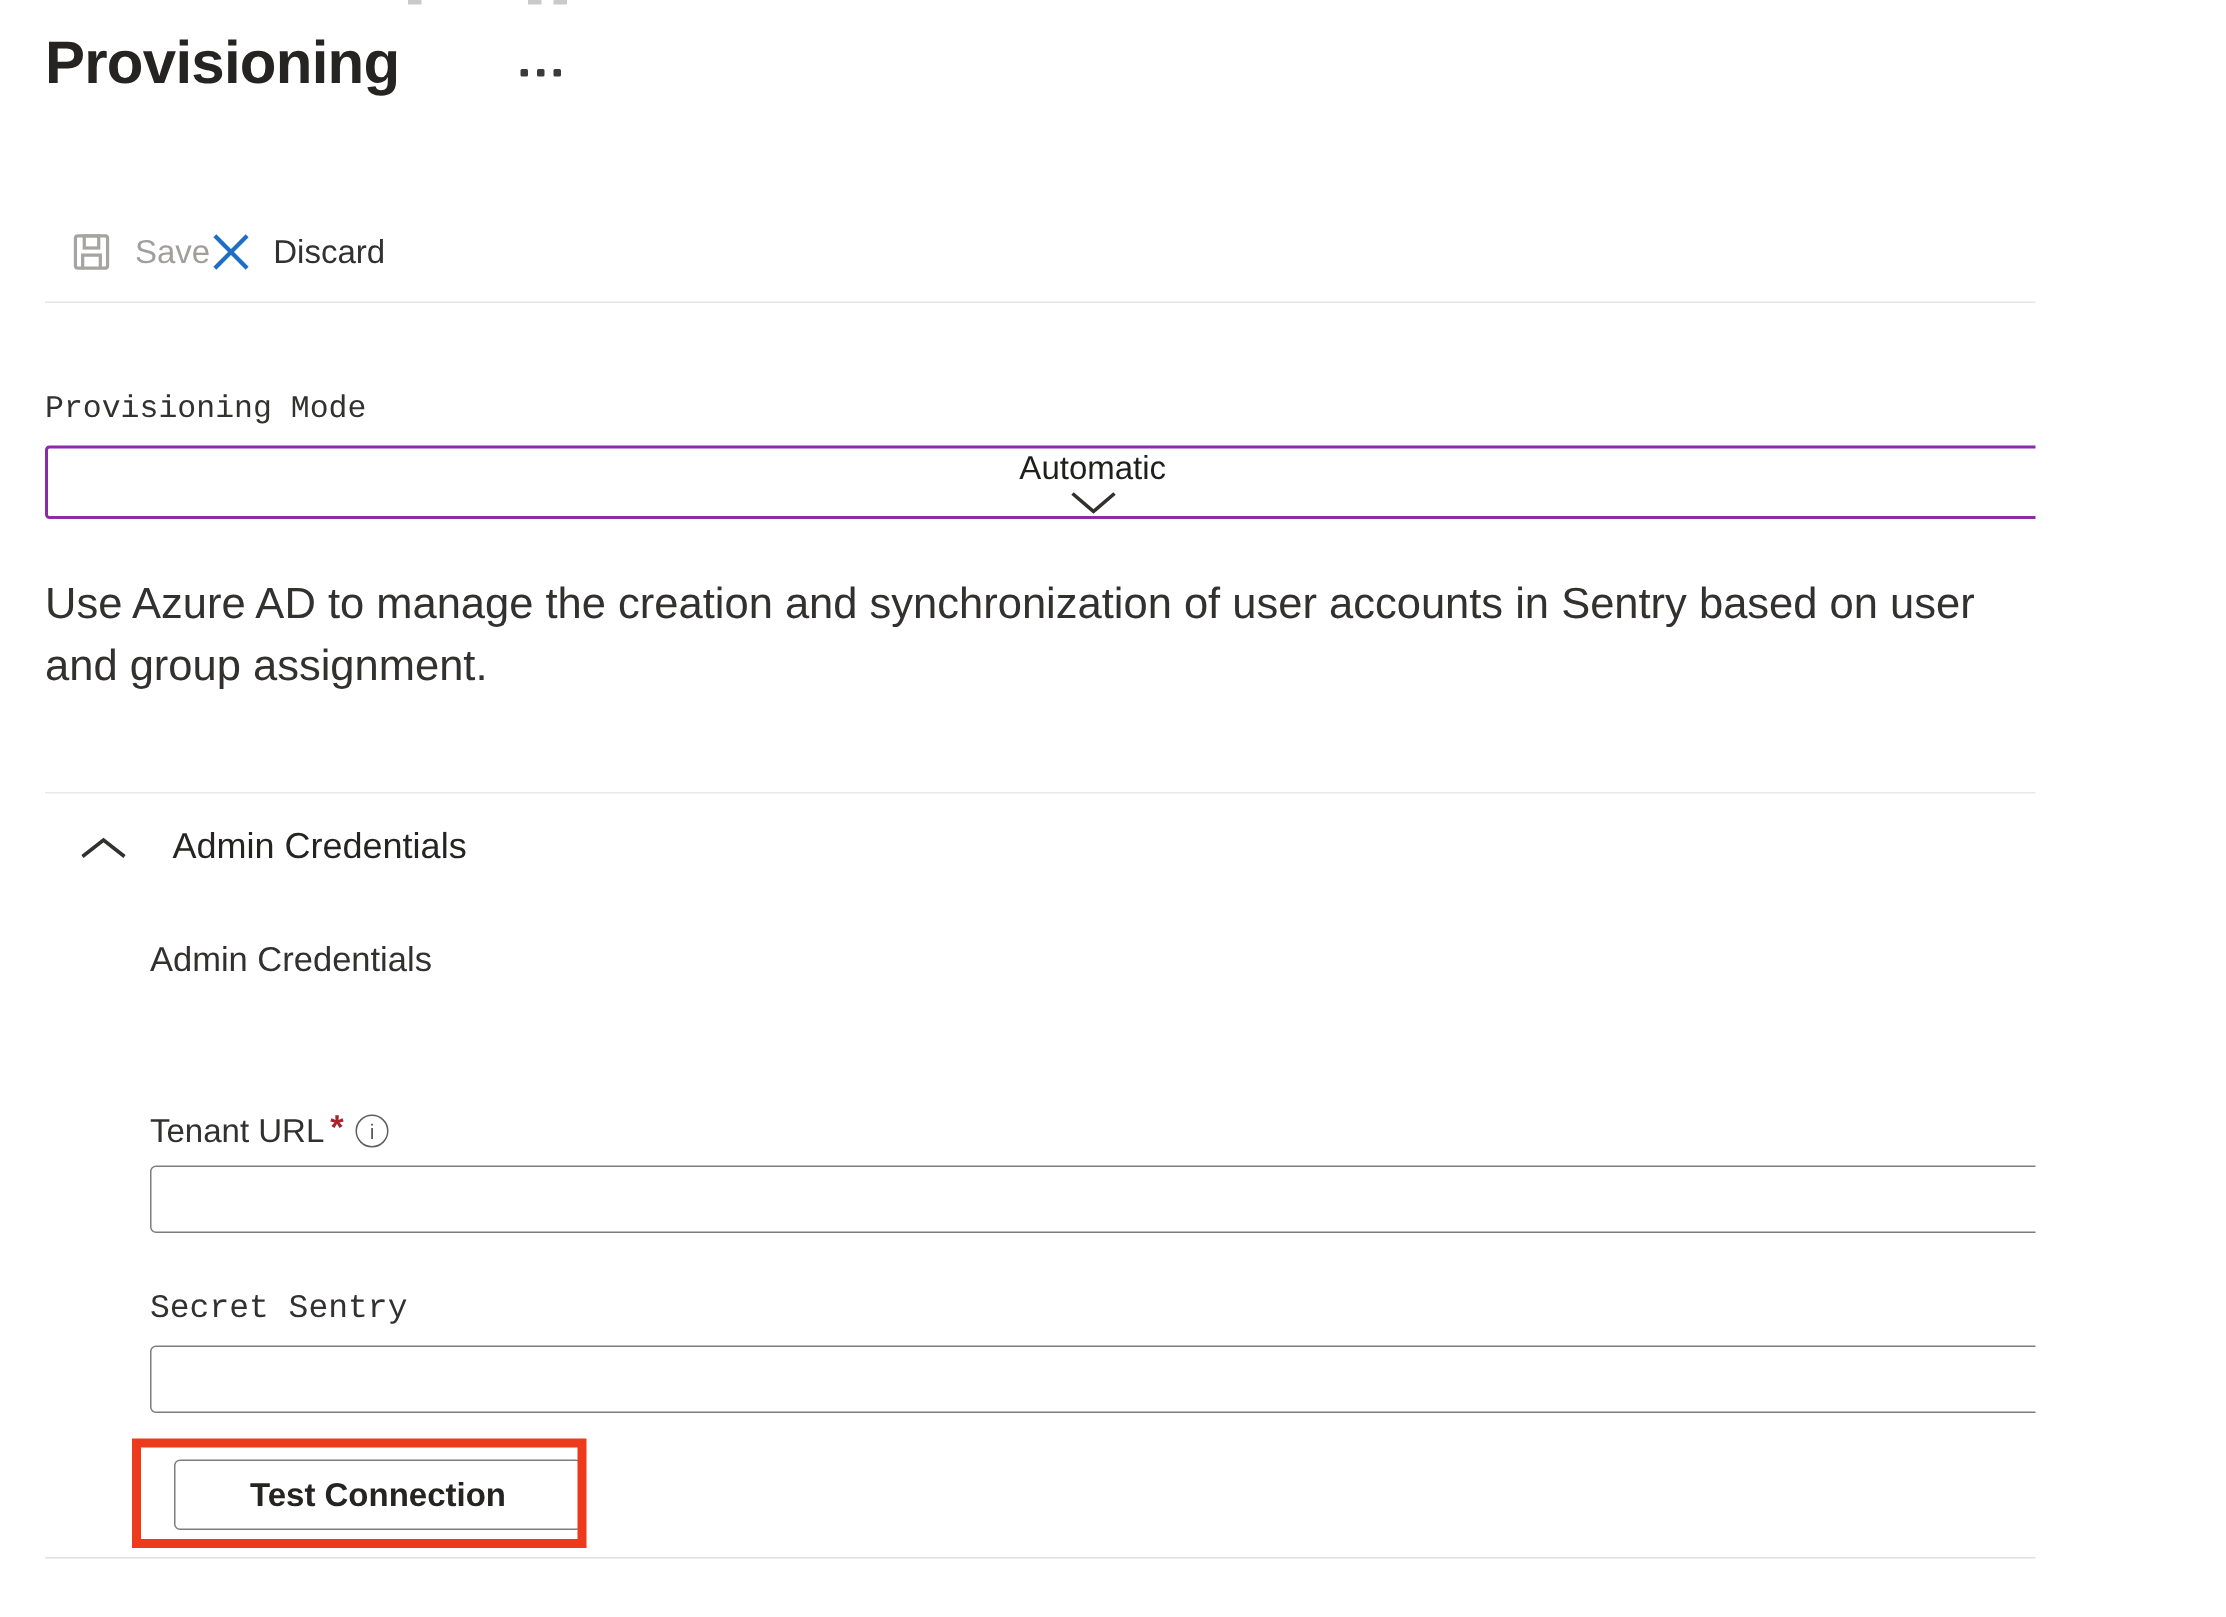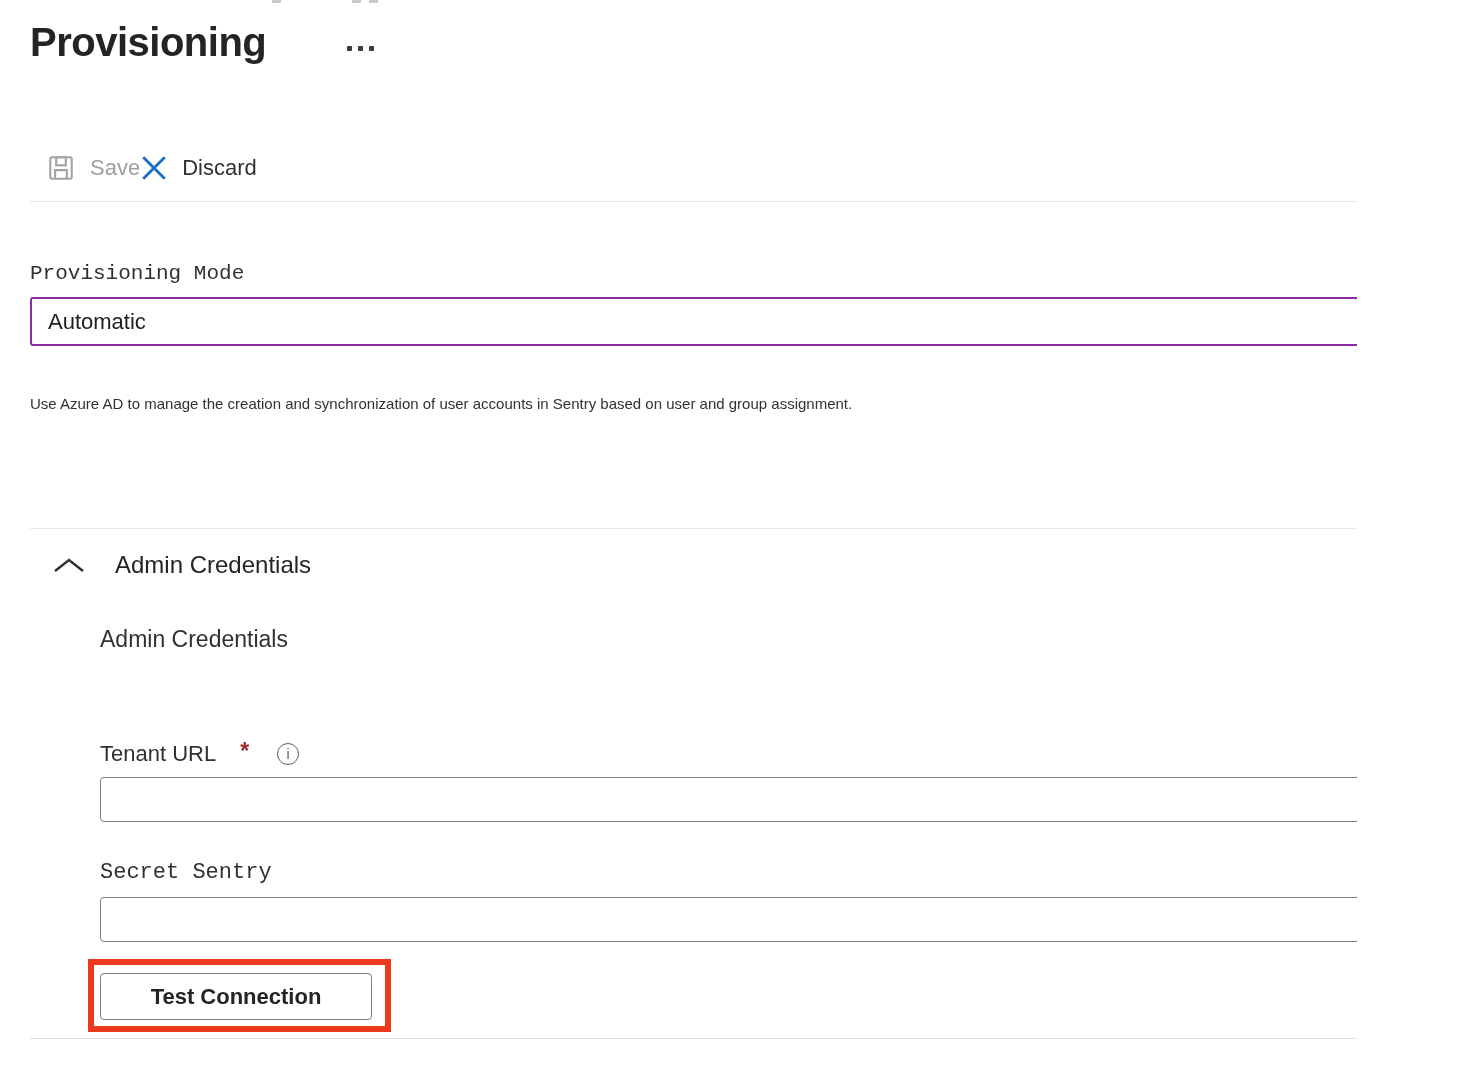--- a/index.html
+++ b/index.html
@@ -22,41 +22,41 @@
   .tb-btn.disabled { cursor:default; }
   .tb-btn.disabled .lbl { color:#a19f9d; }
   .tb-btn .lbl.dark { color:#323130; }
 
   .divider { position:absolute; left:30px; width:1397px; height:1px; background:#e5e5e5; }
 
   
   .field-label { position:absolute; font-size:21px; color:#323130;font-family:Liberation Mono, monospace; }
   .dropdown { position:absolute; left:30px; top:297px; width:1397px; height:49px;
     border:2px solid #8A2DA5; border-radius:3px; background:#fff;
-    display:flex; align-items:center; justify-content:space-between; padding:0 16px; cursor:pointer; }
+    display:flex; align-items:center; justify-content:space-between; padding:0 16px; cursor:pointer;flex-direction:column; }
   .dropdown .val { font-size:22px; color:#201f1e; }
 
-  .intro { position:absolute; left:30px; top:383px; width:1315px; font-size:15px; line-height:41px; color:#323130; }
+  .intro { position:absolute; left:30px; top:383px; width:1315px; font-size:29px; line-height:41px; color:#323130; }
 
   
   .section-header { position:absolute; left:53px; top:551px; display:flex; align-items:center; gap:30px; cursor:pointer; }
   .section-header .sec-lbl { font-size:24px; color:#252423; }
   .sub-heading { position:absolute; left:100px; top:626px; font-size:23px; color:#323130; }
   .sub-desc { position:absolute; left:100px; top:674px; font-size:21.5px; color:#323130; }
 
-  .inline-label { position:absolute; display:flex; align-items:center; gap:20px; }
+  .inline-label { position:absolute; display:flex; align-items:center; gap:0; }
   .req { color:#a4262c; font-size:23px; font-weight:700; position:relative; top:-2px; margin-left:4px; }
   .info-icon { width:22px; height:22px; border:1.5px solid #5f5e5c; border-radius:50%;
     display:flex; align-items:center; justify-content:center; font-size:14px; color:#5f5e5c; margin-left:8px; cursor:pointer; }
 
   .text-input { position:absolute; left:100px; width:1311px; height:45px; border:1.5px solid #7f7d7b;
     border-radius:4px; background:#fff; font-size:21px; padding:0 12px; font-family:inherit; color:#323130; outline:none; }
 
   .annotation-box { position:absolute; left:88px; top:959px; width:303px; height:73px; border:6px solid #ee3a1c; pointer-events:none; }
-  .test-btn { position:absolute; left:100px; top:973px; width:272px; height:47px; background:#fff;
+  .test-btn { position:absolute; left:116px; top:973px; width:272px; height:47px; background:#fff;
     border:1.5px solid #7f7d7b; border-radius:4px; font-family:inherit; font-size:22px; font-weight:700; color:#252423; cursor:pointer; }
 
   svg { display:block; }
 </style>
 </head>
 <body>
 
 <div id="app">
 
   <div class="clip-mark" style="left:272px;"></div>

